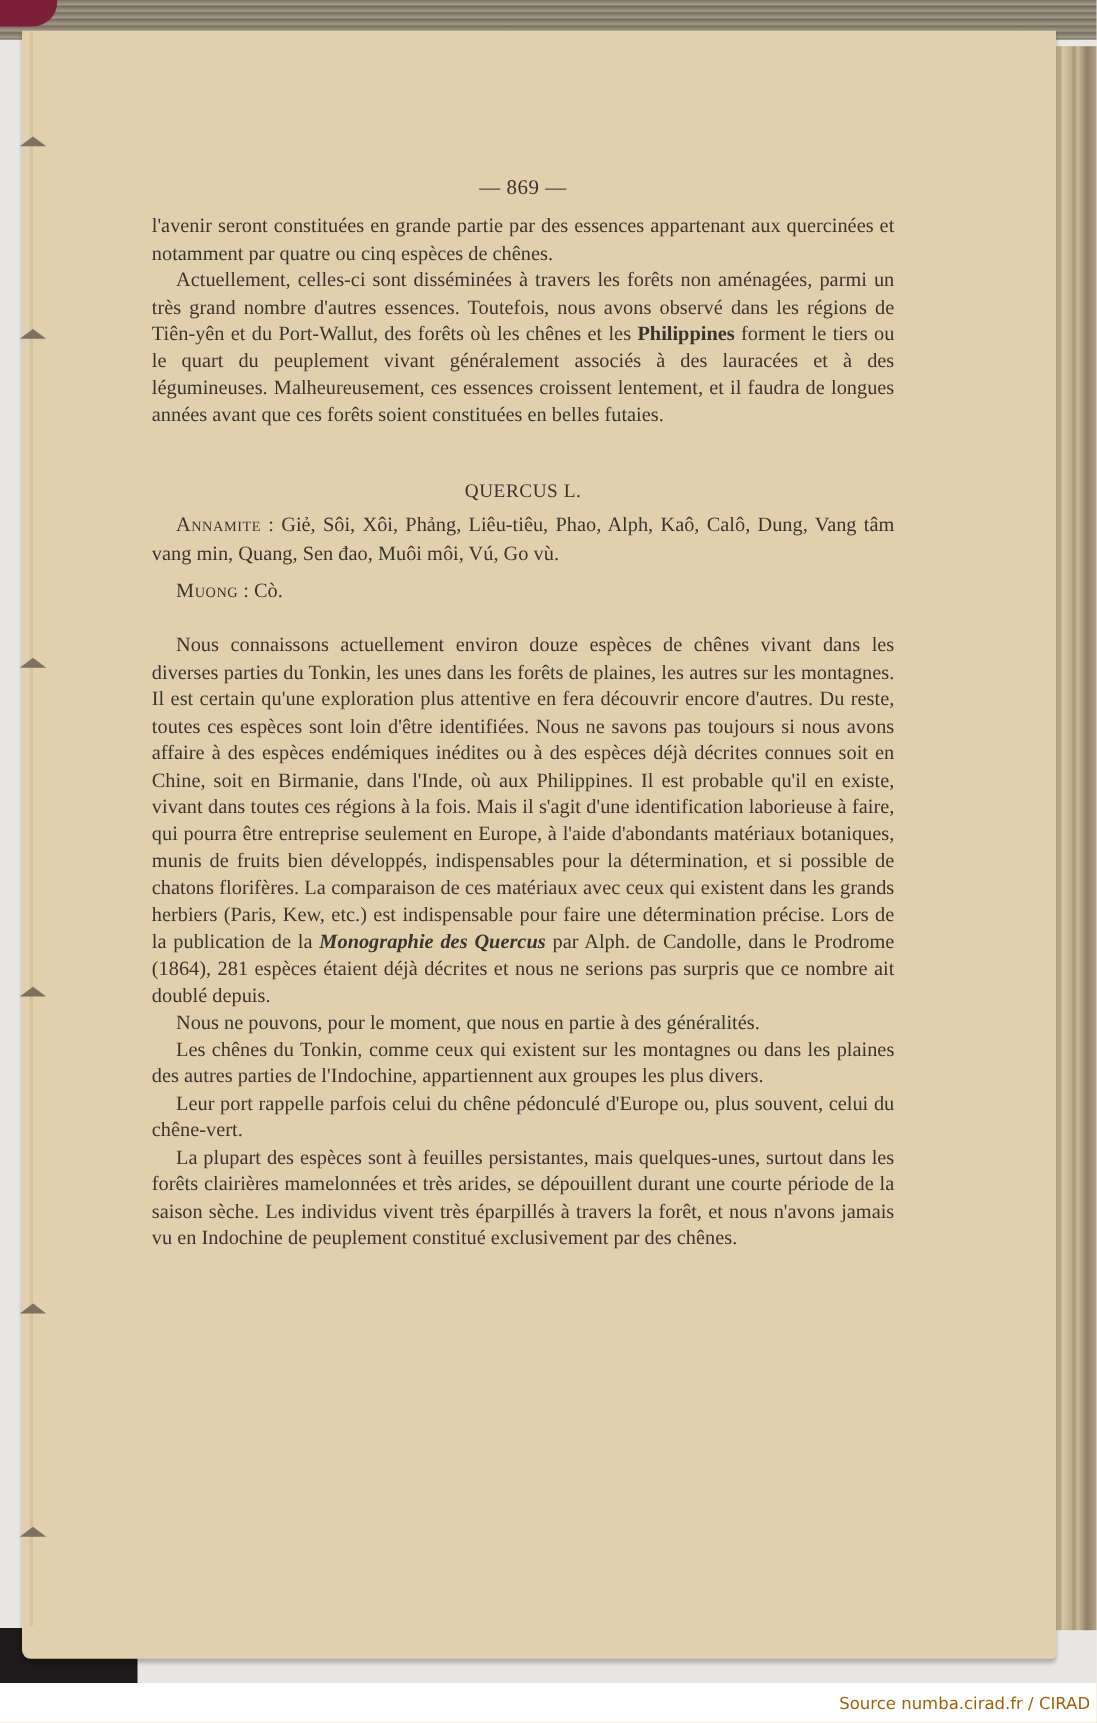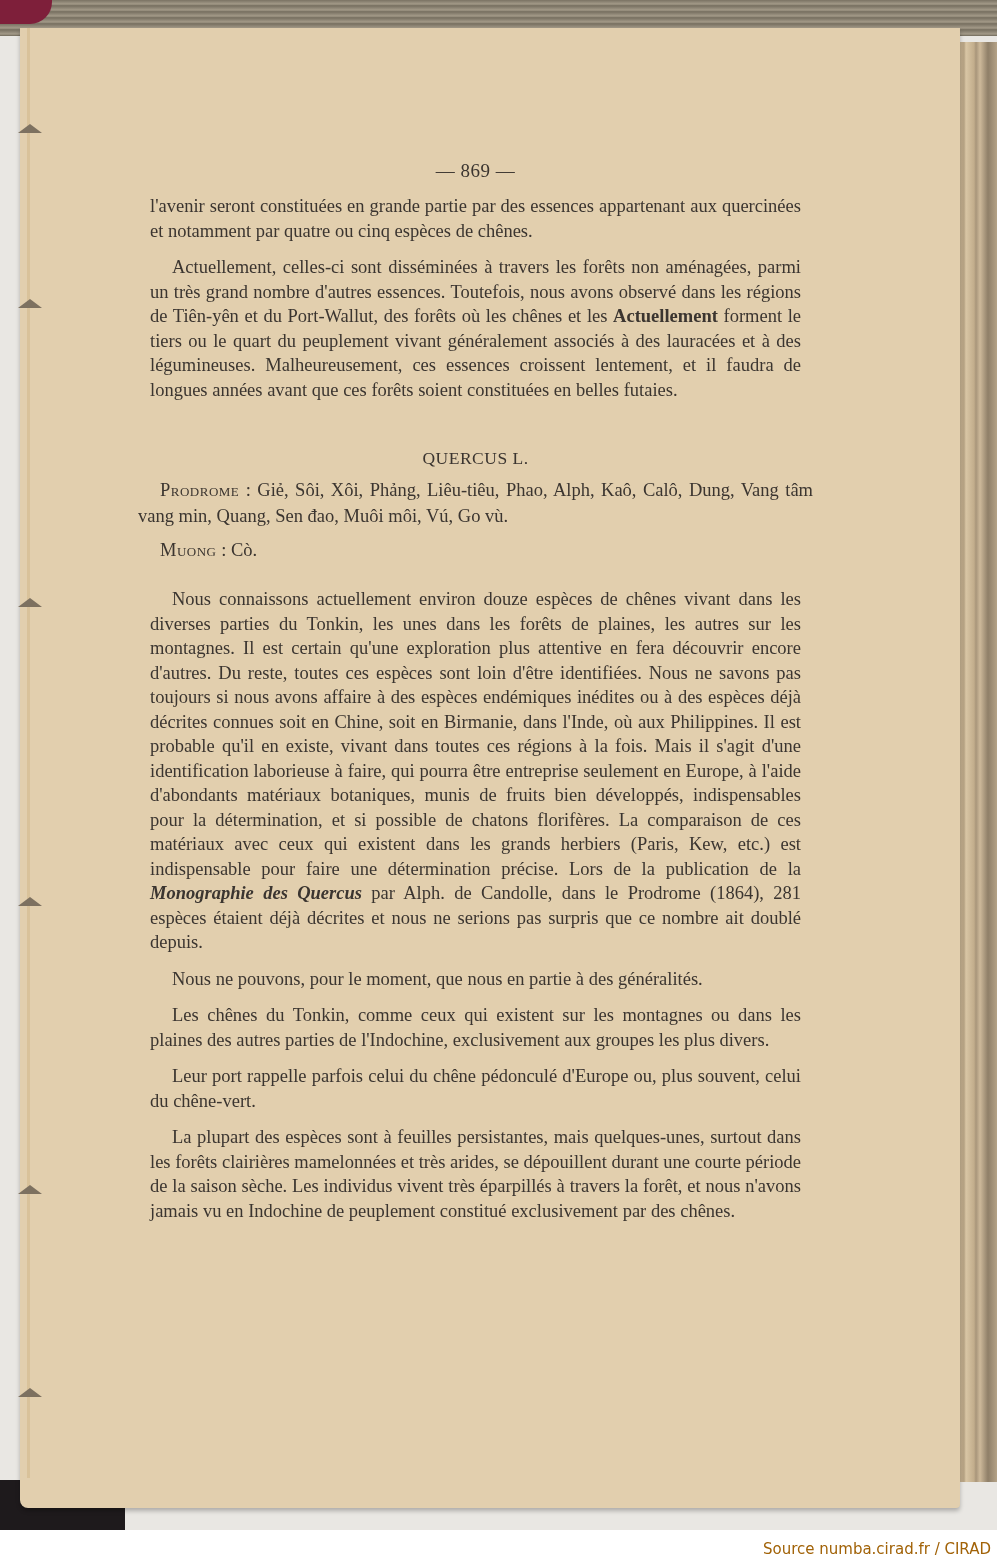--- a/index.html
+++ b/index.html
@@ -11,21 +11,21 @@
   .ribbon { position:absolute; left:0; top:0; width:52px; height:24px; background:#7e1f3a; border-bottom-right-radius:22px; }
   .page { position:absolute; left:20px; top:28px; width:940px; height:1480px; background:#e2cfae;
     border-bottom-left-radius:8px; border-bottom-right-radius:4px;
     box-shadow: 0 3px 4px rgba(0,0,0,.25); }
   .gutter { position:absolute; left:27px; top:28px; width:3px; height:1450px; background:#d9c29a; }
   .right-edges { position:absolute; left:958px; top:42px; width:39px; height:1440px;
     background:linear-gradient(90deg,#cdb998 0,#b6a283 6px,#d9c6a5 8px,#c2ad8c 16px,#a8957a 18px,#cdb99a 22px,#8f7f68 30px,#b4a287 39px); }
   .tab-mark { position:absolute; left:18px; width:0; height:0; border-left:12px solid transparent; border-right:12px solid transparent; border-bottom:9px solid #7d7160; }
   .text-block { position:absolute; left:138px; top:160px; width:675px; color:#3b3530; font-size:18.5px; }
   .folio { text-align:center; font-size:19px; margin:0 0 12px 0; letter-spacing:0.5px; }
-  .para { margin:12px; line-height:24.5px; text-align:justify; text-align-last:left; }
+  .para { margin:0; line-height:24.5px; text-align:justify; text-align-last:left; }
   .indent { text-indent:22px; }
   .heading { text-align:center; margin:46px 0 4px 0; font-size:17.5px; letter-spacing:0.5px;font-family:Liberation Serif, serif; }
   .label { font-variant:small-caps; letter-spacing:0.5px; }
   .entry { margin:8px 0 0 0; line-height:26px; text-indent:22px; text-align:justify; text-align-last:left; }
   b.bold { font-weight:bold; }
   .source { position:absolute; right:6px; top:1540px; font-family:"DejaVu Sans", sans-serif; font-size:15px; color:#a16207; }
 </style>
 </head>
 <body>
 
@@ -42,29 +42,29 @@
   <div class="tab-mark" style="top:598px"></div>
   <div class="tab-mark" style="top:897px"></div>
   <div class="tab-mark" style="top:1185px"></div>
   <div class="tab-mark" style="top:1388px"></div>
 
   <div class="text-block">
     <p class="folio">— 869 —</p>
 
     <p class="para">l'avenir seront constituées en grande partie par des essences appartenant aux quercinées et notamment par quatre ou cinq espèces de chênes.</p>
     <p class="para indent"><span>Actuellement, celles-ci sont disséminées à travers les forêts non aménagées, parmi un très grand nombre d'autres essences. Toutefois, nous avons observé dans les régions de Tiên-yên et du Port-Wallut, des forêts où les chênes et les</span>
-      <b class="bold">Actuellement</b><span> forment le tiers ou le quart du peuplement vivant généralement associés à des lauracées et à des légumineuses. Malheureusement, ces essences croissent lentement, et il faudra de longues années avant que ces forêts soient constituées en belles futaies.</span></p>
+      <b class="bold">Philippines</b><span> forment le tiers ou le quart du peuplement vivant généralement associés à des lauracées et à des légumineuses. Malheureusement, ces essences croissent lentement, et il faudra de longues années avant que ces forêts soient constituées en belles futaies.</span></p>
 
     <p class="heading">QUERCUS L.</p>
 
-    <p class="entry"><span class="label">Prodrome</span><span> : Giẻ, Sôi, Xôi, Phảng, Liêu-tiêu, Phao, Alph, Kaô, Calô, Dung, Vang tâm vang min, Quang, Sen đao, Muôi môi, Vú, Go vù.</span></p>
+    <p class="entry"><span class="label">Annamite</span><span> : Giẻ, Sôi, Xôi, Phảng, Liêu-tiêu, Phao, Alph, Kaô, Calô, Dung, Vang tâm vang min, Quang, Sen đao, Muôi môi, Vú, Go vù.</span></p>
     <p class="entry" style="margin-bottom:24px"><span class="label">Muong</span><span> : Cò.</span></p>
 
     <p class="para indent"><span>Nous connaissons actuellement environ douze espèces de chênes vivant dans les diverses parties du Tonkin, les unes dans les forêts de plaines, les autres sur les montagnes. Il est certain qu'une exploration plus attentive en fera découvrir encore d'autres. Du reste, toutes ces espèces sont loin d'être identifiées. Nous ne savons pas toujours si nous avons affaire à des espèces endémiques inédites ou à des espèces déjà décrites connues soit en Chine, soit en Birmanie, dans l'Inde, où aux Philippines. Il est probable qu'il en existe, vivant dans toutes ces régions à la fois. Mais il s'agit d'une identification laborieuse à faire, qui pourra être entreprise seulement en Europe, à l'aide d'abondants matériaux botaniques, munis de fruits bien développés, indispensables pour la détermination, et si possible de chatons florifères. La comparaison de ces matériaux avec ceux qui existent dans les grands herbiers (Paris, Kew, etc.) est indispensable pour faire une détermination précise. Lors de la publication de la </span><i style="font-weight:bold">Monographie des Quercus</i><span> par Alph. de Candolle, dans le Prodrome (1864), 281 espèces étaient déjà décrites et nous ne serions pas surpris que ce nombre ait doublé depuis.</span></p>
 
     <p class="para indent">Nous ne pouvons, pour le moment, que nous en partie à des généralités.</p>
-    <p class="para indent">Les chênes du Tonkin, comme ceux qui existent sur les montagnes ou dans les plaines des autres parties de l'Indochine, exclusivement aux groupes les plus divers.</p>
+    <p class="para indent">Les chênes du Tonkin, comme ceux qui existent sur les montagnes ou dans les plaines des autres parties de l'Indochine, appartiennent aux groupes les plus divers.</p>
     <p class="para indent">Leur port rappelle parfois celui du chêne pédonculé d'Europe ou, plus souvent, celui du chêne-vert.</p>
     <p class="para indent">La plupart des espèces sont à feuilles persistantes, mais quelques-unes, surtout dans les forêts clairières mamelonnées et très arides, se dépouillent durant une courte période de la saison sèche. Les individus vivent très éparpillés à travers la forêt, et nous n'avons jamais vu en Indochine de peuplement constitué exclusivement par des chênes.</p>
   </div>
 </div>
 
 <div class="source">Source numba.cirad.fr / CIRAD</div>
 
 </body></html>

